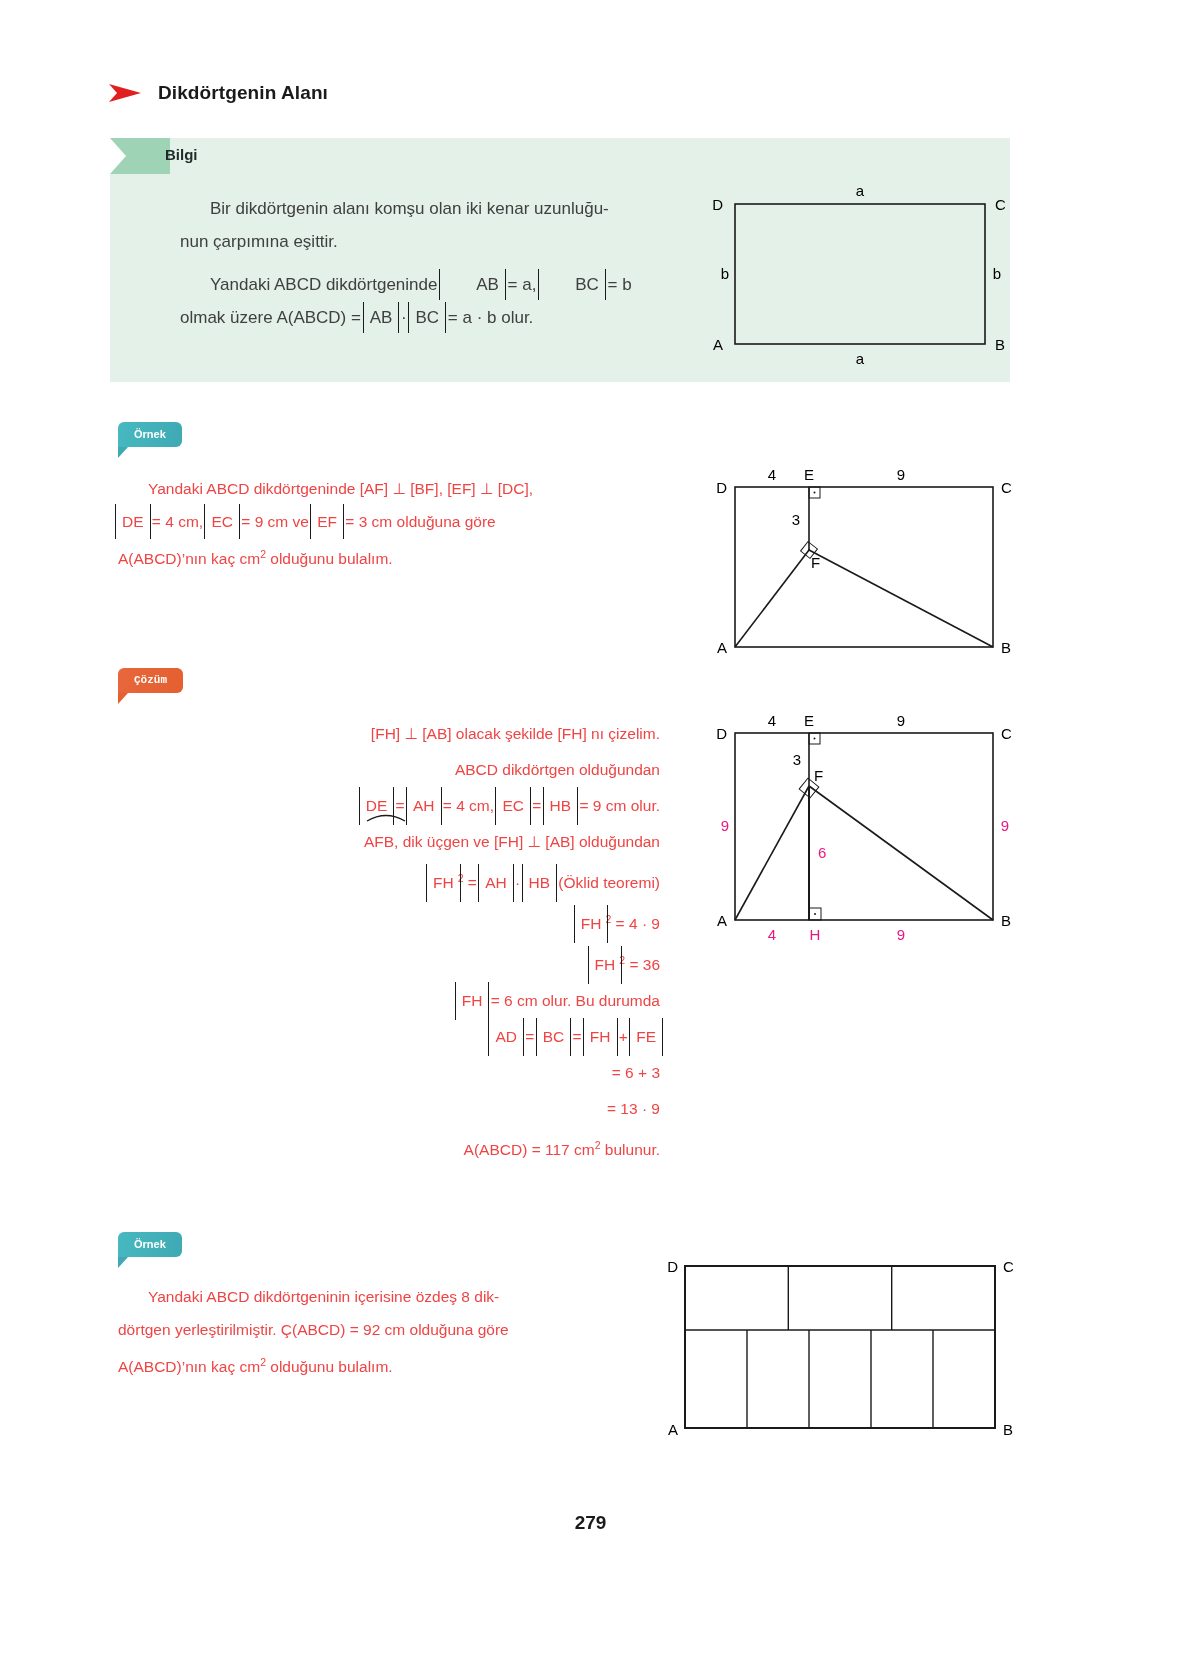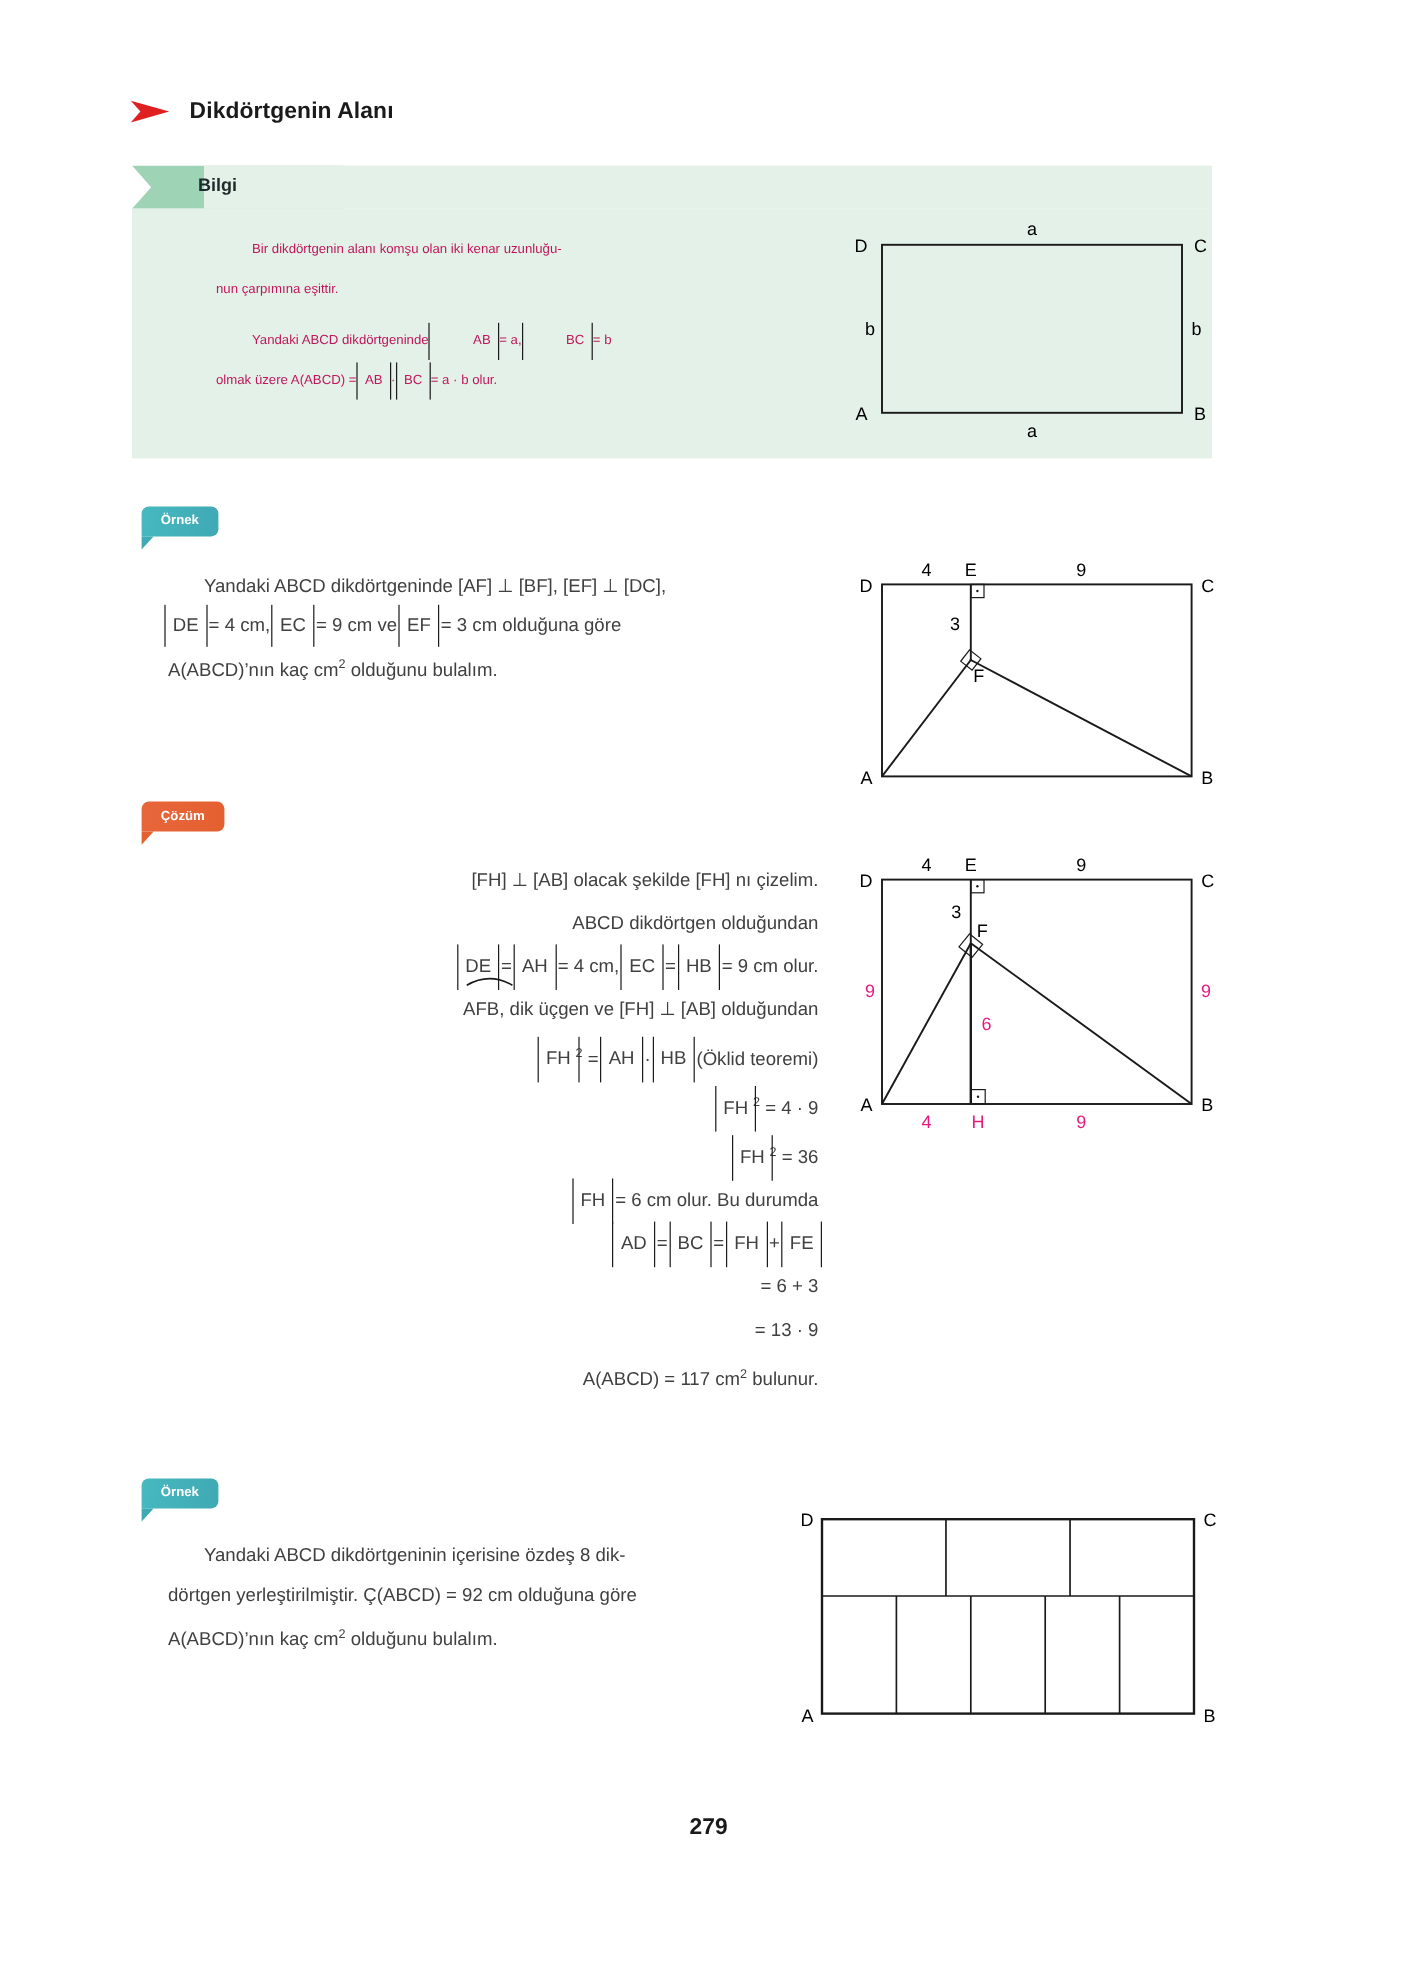--- a/index.html
+++ b/index.html
@@ -41,21 +41,21 @@
     background: #e4f1e8;
     width: 900px; height: 208px;
     margin-top: 0px;
     padding: 20px 10px 10px 70px;
   }
   .bilgi-cover {
     position:absolute; left:60px; top:-36px; width:840px; height:36px;
     background:#e4f1e8;
   }
   .bilgi-text {
-    width: 500px; font-size: 11px; line-height: 29px; color:#be185d;
+    width: 500px; font-size: 17px; line-height: 29px; color:#404040;
     text-align: justify;
   }
   .bilgi-text p { margin: 0 0 4px 0; text-indent: 30px; }
   .fig { position: absolute; }
 
   .vbar { display:inline-block; position:relative; }
   .vbar::before, .vbar::after {
     content:""; position:absolute; top:-1px; bottom:-1px; width:1px; background:#1a1a1a;
   }
   .vbar::before { left:-3px; }
@@ -63,32 +63,32 @@
   .vbar > span { padding: 0 4px; }
 
   
   .tag {
     position: absolute;
     color: #ffffff; font-weight: bold; font-size: 11px;
     padding: 6px 16px 7px 16px;
     border-radius: 6px 6px 6px 0;
   }
   .tag-ornek { background: linear-gradient(100deg,#47b9c0,#3fa9b4); }
-  .tag-cozum { background: linear-gradient(100deg,#e8663c,#e4602f); }
+  .tag-cozum { background: linear-gradient(100deg,#e8663c,#e4602f); font-family: Liberation Mono, monospace; }
   .tag::after {
     content:""; position:absolute; left:0; top:100%;
     border-left: 10px solid #3fa9b4;
     border-bottom: 11px solid transparent;
   }
   .tag-cozum::after { border-left-color:#e4602f; }
 
   
   .para {
     position: absolute;
-    font-size: 15.5px; line-height: 33px; color:#404040;margin-left:22px;
+    font-size: 15.5px; line-height: 33px; color:#ef4444;
   }
   .para p { margin:0; }
   .indent { text-indent: 30px; }
 
   .sol-line {
     font-size: 15.5px; line-height: 36px; white-space: nowrap;
   }
 
   sup.sq { font-size: 10.5px; vertical-align: super; }
 

